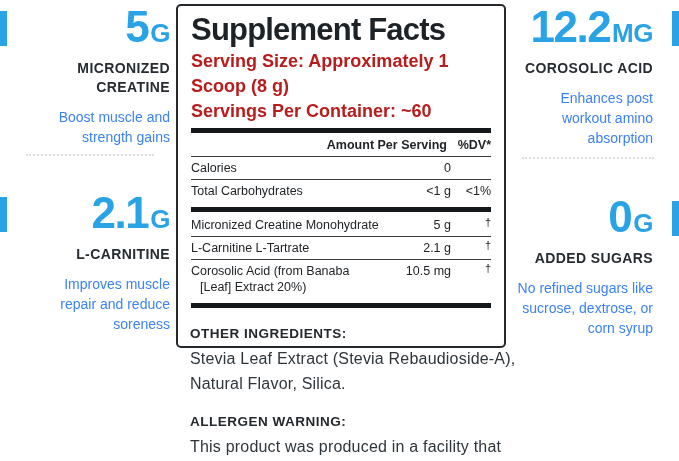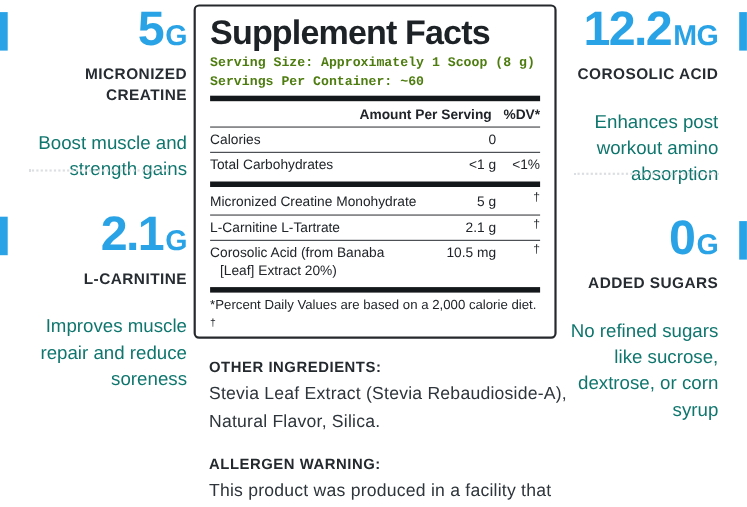--- a/index.html
+++ b/index.html
@@ -12,31 +12,31 @@
   
   .feature { position:absolute; width:170px; }
   .feature.f-left  { left:0; padding-left:27px; text-align:right; }
   .feature.f-right { right:0; padding-right:26px; text-align:right; }
   .accent-bar { position:absolute; top:5px; width:7px; height:35px; background:#29a3e6; }
   .f-left  .accent-bar { left:0; }
   .f-right .accent-bar { right:0; }
   .big-number { color:#29a3e6; font-weight:bold; font-size:44px; line-height:42px; letter-spacing:-1.5px; white-space:nowrap; }
   .big-number .unit { font-size:26px; letter-spacing:-0.5px; margin-left:2px; }
   .feature-title { margin-top:5px; font-size:14px; font-weight:bold; letter-spacing:0.4px; color:#262c31; line-height:1.35; }
-  .feature-desc  { margin-top:22px; font-size:17px; line-height:1.42; color:#0f766e; }
+  .feature-desc  { margin-top:11px; font-size:14px; line-height:1.42; color:#3b82f6; }
   .dotted-divider { position:absolute; height:0; border-top:2px dotted #dcdfe2; }
 
   
   .panel {
-    position:absolute; left:176px; top:4px; width:330px; height:304px;
+    position:absolute; left:176px; top:4px; width:330px; height:344px;
     border:2px solid #26292c; border-radius:5px; background:#fff;
     padding:7px 13px 6px 13px; overflow:hidden;
   }
   .panel-title { font-size:31px; font-weight:bold; letter-spacing:-0.8px; color:#1d2227; line-height:1.08; margin-bottom:3px; white-space:nowrap; }
-  .serving-line { font-size:12px; font-weight:bold; color:#4d7c0f; line-height:1.38;font-family:Liberation Mono, monospace; }
+  .serving-line { font-size:18px; font-weight:bold; color:#b91c1c; line-height:1.38; }
   .bar-thick { height:5px; background:#15181b; margin:4px 0 2px 0; }
   .sep { border-top:1px solid #3a3e42; }
   .row { display:flex; align-items:flex-start; padding:3px 0; font-size:12.5px; color:#212529; line-height:1.3; }
   .row .r-name { flex:1; text-align:left; }
   .row .r-amt  { width:70px; text-align:right; }
   .row .r-dv   { width:40px; text-align:right; }
   .hdr { font-weight:bold; justify-content:flex-end; padding:2px 0 3px 0; }
   .hdr .hdr-amt { text-align:right; }
   .hdr .hdr-dv  { width:44px; text-align:right; }
   .sup { font-size:11px; position:relative; top:-2px; }
@@ -135,24 +135,20 @@
       <span class="r-name">
         <span class="l1">Corosolic Acid (from Banaba</span>
         <span class="l3">[Leaf] Extract 20%)</span>
       </span>
       <span class="r-amt">10.5 mg</span>
       <span class="r-dv sup">†</span>
     </div>
 
     <div class="bar-thick"></div>
 
-    <div class="footnotes">
-      <div><span>*</span><span>Percent Daily Values are based on a 2,000 calorie diet.</span></div>
-      <div><span class="fn-sym-sup">†</span></div>
-    </div>
   </div>
 
   <div class="below">
     <div class="below-section">
       <div class="below-heading">OTHER INGREDIENTS:</div>
       <div class="below-text">Stevia Leaf Extract (Stevia Rebaudioside-A), Natural Flavor, Silica.</div>
     </div>
     <div class="below-section">
       <div class="below-heading">ALLERGEN WARNING:</div>
       <div class="below-text">This product was produced in a facility that may also process ingredients containing milk, soy, wheat, egg, peanuts, tree nuts, sesame, fish, and crustacean shellfish.</div>

